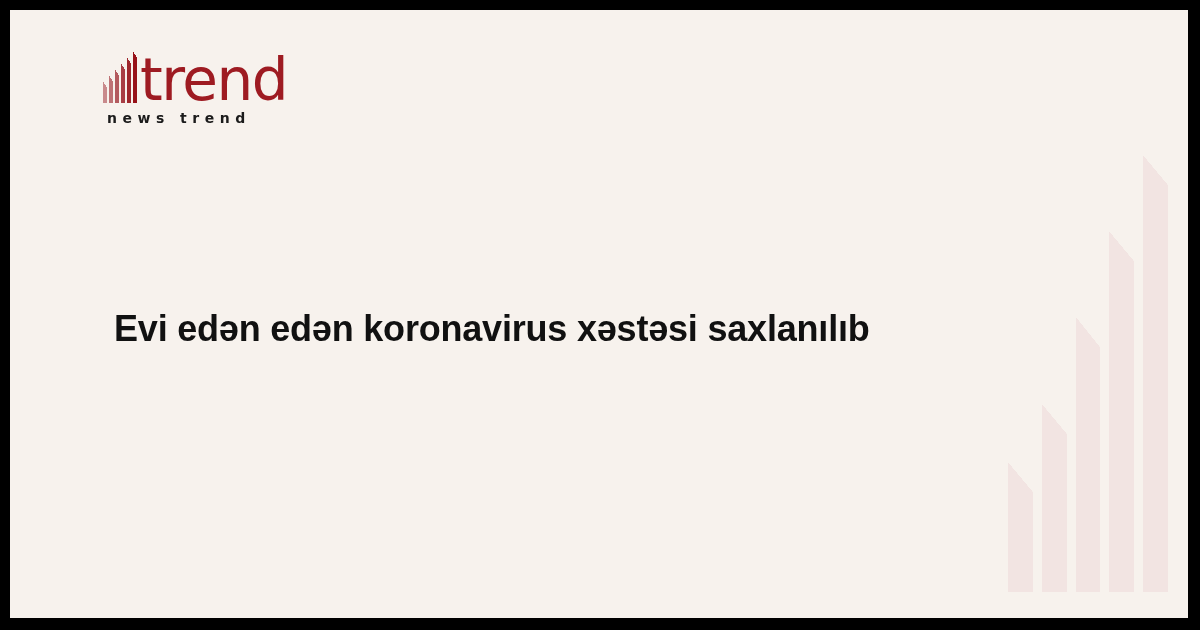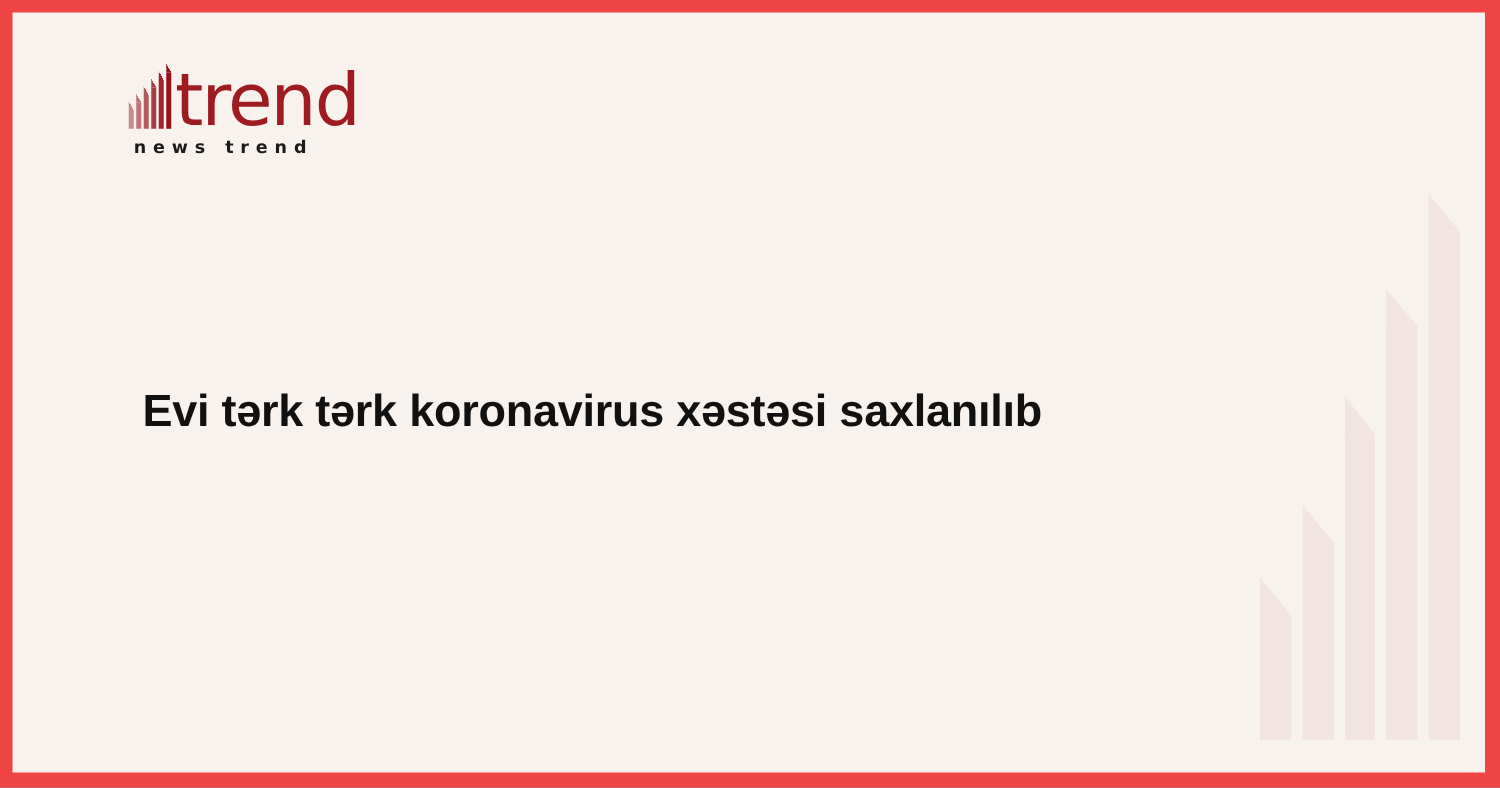--- a/index.html
+++ b/index.html
@@ -13,21 +13,21 @@
     font-family: "Liberation Sans", sans-serif;
     background: #8A0E14;
   }
 
   
   .card {
     position: relative;
     width: 1200px;
     height: 630px;
     box-sizing: border-box;
-    background: #ef4444;          
+    background: #000000;          
     padding: 10px 12px 12px 10px; 
   }
   .card-inner {
     position: relative;
     width: 100%;
     height: 100%;
     background: #F7F2ED;
     overflow: hidden;
   }
 
@@ -158,16 +158,16 @@
           <span class="lm-bar lm-b3"></span>
           <span class="lm-bar lm-b4"></span>
           <span class="lm-bar lm-b5"></span>
           <span class="lm-bar lm-b6"></span>
         </span>
         <span class="logo-word">trend</span>
       </div>
       <div class="logo-sub">news trend</div>
     </div>
 
-    <h1 class="headline">Evi tərk tərk koronavirus xəstəsi saxlanılıb</h1>
+    <h1 class="headline">Evi edən edən koronavirus xəstəsi saxlanılıb</h1>
 
   </div>
 </div>
 
 </body></html>

